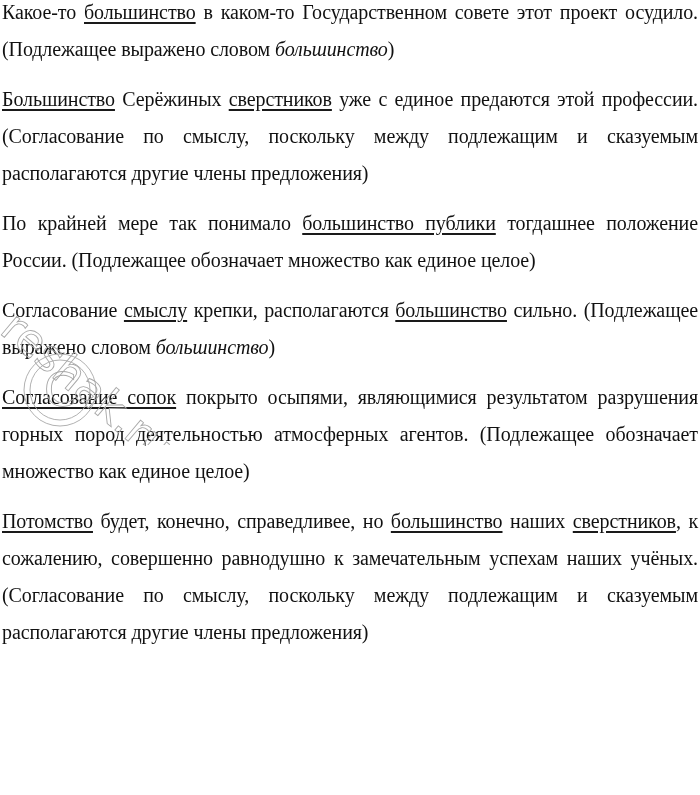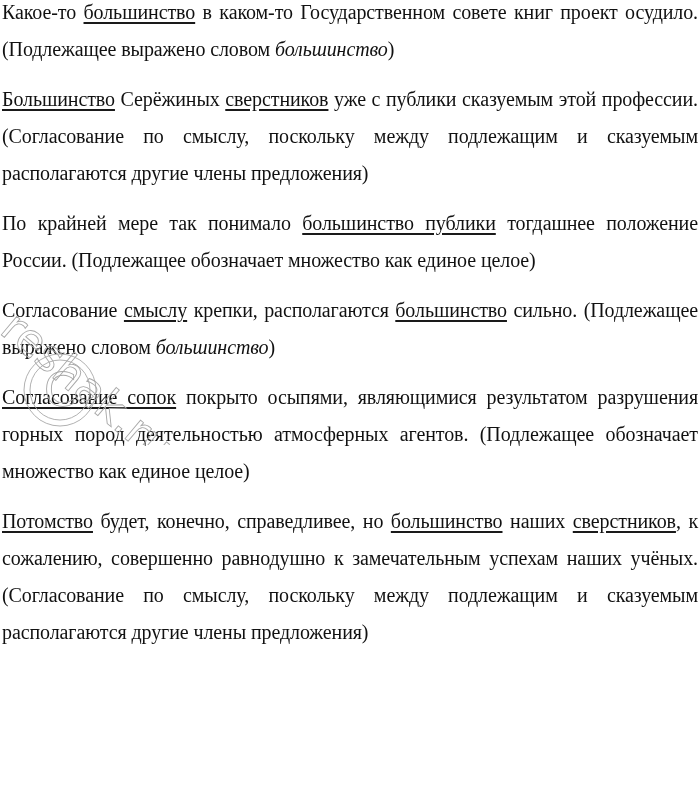--- a/index.html
+++ b/index.html
@@ -48,22 +48,22 @@
     top: 295px;
     width: 200px;
     height: 150px;
     pointer-events: none;
   }
 </style>
 </head>
 <body>
 
 <div class="doc">
-  <p class="para"><span>Какое-то </span><span class="subj">большинство</span><span> в каком-то Государственном совете книг проект </span><span class="pred">осудило</span><span>. (Подлежащее выражено словом </span><span class="it">большинство</span><span>)</span></p>
-  <p class="para"><span class="subj">Большинство</span><span> Серёжиных </span><span class="subj">сверстников</span><span> уже с публики </span><span class="pred">сказуемым</span><span> этой профессии. (Согласование по смыслу, поскольку между подлежащим и сказуемым располагаются другие члены предложения)</span></p>
+  <p class="para"><span>Какое-то </span><span class="subj">большинство</span><span> в каком-то Государственном совете этот проект </span><span class="pred">осудило</span><span>. (Подлежащее выражено словом </span><span class="it">большинство</span><span>)</span></p>
+  <p class="para"><span class="subj">Большинство</span><span> Серёжиных </span><span class="subj">сверстников</span><span> уже с единое </span><span class="pred">предаются</span><span> этой профессии. (Согласование по смыслу, поскольку между подлежащим и сказуемым располагаются другие члены предложения)</span></p>
   <p class="para"><span>По крайней мере так </span><span class="pred">понимало</span><span> </span><span class="subj">большинство публики</span><span> тогдашнее положение России. (Подлежащее обозначает множество как единое целое)</span></p>
   <p class="para"><span>Согласование </span><span class="subj">смыслу</span><span> </span><span class="pred">крепки</span><span>, располагаются </span><span class="subj">большинство</span><span> </span><span class="pred">сильно</span><span>. (Подлежащее выражено словом </span><span class="it">большинство</span><span>)</span></p>
   <p class="para"><span class="subj">Согласование сопок</span><span> </span><span class="pred">покрыто</span><span> осыпями, являющимися результатом разрушения горных пород деятельностью атмосферных агентов. (Подлежащее обозначает множество как единое целое)</span></p>
   <p class="para"><span class="subj">Потомство</span><span> </span><span class="pred">будет</span><span>, конечно, </span><span class="pred">справедливее</span><span>, но </span><span class="subj">большинство</span><span> наших </span><span class="subj">сверстников</span><span>, к сожалению, совершенно </span><span class="pred">равнодушно</span><span> к замечательным успехам наших учёных. (Согласование по смыслу, поскольку между подлежащим и сказуемым располагаются другие члены предложения)</span></p>
 </div>
 
 <svg class="watermark" viewBox="0 0 200 150" xmlns="http://www.w3.org/2000/svg">
   <g fill="none" stroke="#a8a8a8" stroke-width="0.9">
     <circle cx="60" cy="95" r="36"></circle>
     <circle cx="60" cy="95" r="30"></circle>

